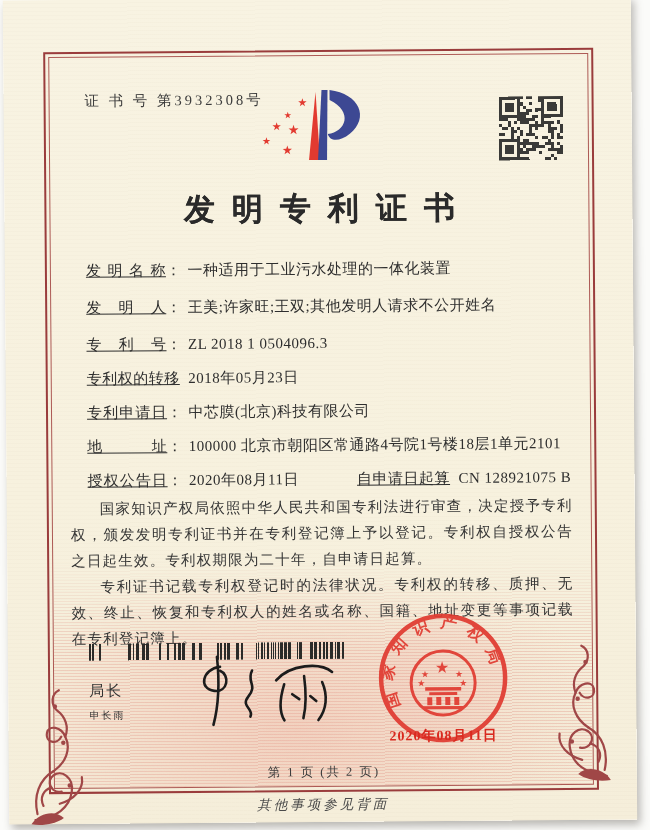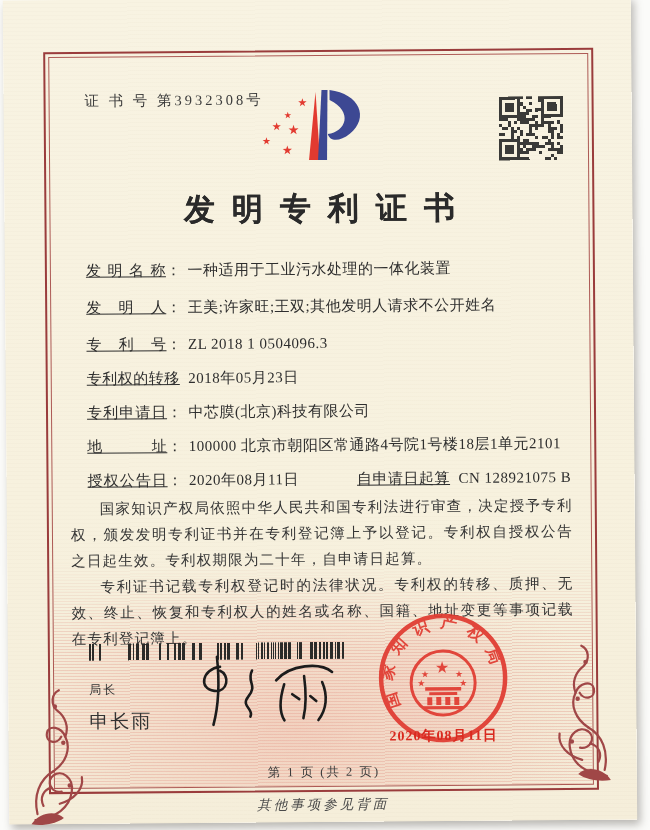--- a/index.html
+++ b/index.html
@@ -47,22 +47,22 @@
   .flabel{display:inline-block;width:80px;text-align:justify;text-align-last:justify;vertical-align:bottom;text-decoration:underline;}
   .fcolon{display:inline-block;margin-right:6px;}
   .r0{top:0;} .r1{top:37px;} .r2{top:74px;} .r3{top:108px;} .r4{top:142px;} .r5{top:176px;} .r6{top:210px;}
   .grant-no-part{margin-left:58px;}
   .body-text{
     position:absolute;left:22px;top:442px;width:502px;font-size:14.5px;color:#353535;
     line-height:26px;letter-spacing:1.2px;text-align:justify;
   }
   .body-text p{margin:0;text-indent:2em;}
   .barcode{position:absolute;left:39px;top:590px;width:258px;height:17px;}
-  .signer-title{position:absolute;left:39px;top:628px;font-size:12px;color:#333;letter-spacing:2px;}
-  .signer-name{position:absolute;left:39px;top:655px;font-size:19px;color:#333;letter-spacing:2px;}
+  .signer-title{position:absolute;left:39px;top:628px;font-size:15px;color:#333;letter-spacing:2px;}
+  .signer-name{position:absolute;left:39px;top:655px;font-size:10px;color:#333;letter-spacing:2px;}
   .signature{position:absolute;left:130px;top:596px;width:170px;height:86px;}
   .seal{position:absolute;left:326px;top:560px;width:134px;height:134px;opacity:0.92;}
   .seal-date{
     position:absolute;left:318px;top:676px;width:150px;text-align:center;
     font-size:14px;color:#d92a20;font-weight:bold;letter-spacing:1px;
   }
   .page-footer{
     position:absolute;left:0;top:712px;width:100%;text-align:center;
     font-size:12.5px;color:#3d3d3d;letter-spacing:2px;
   }

